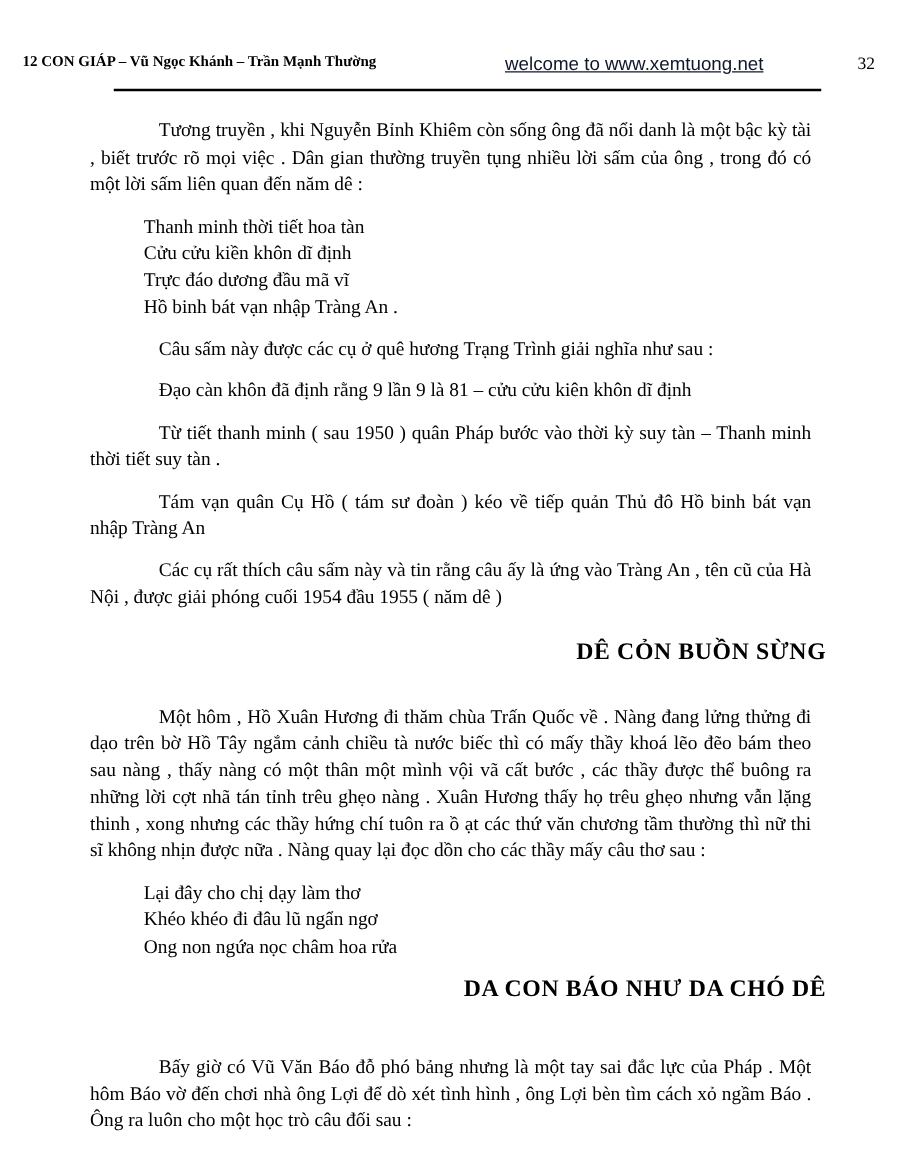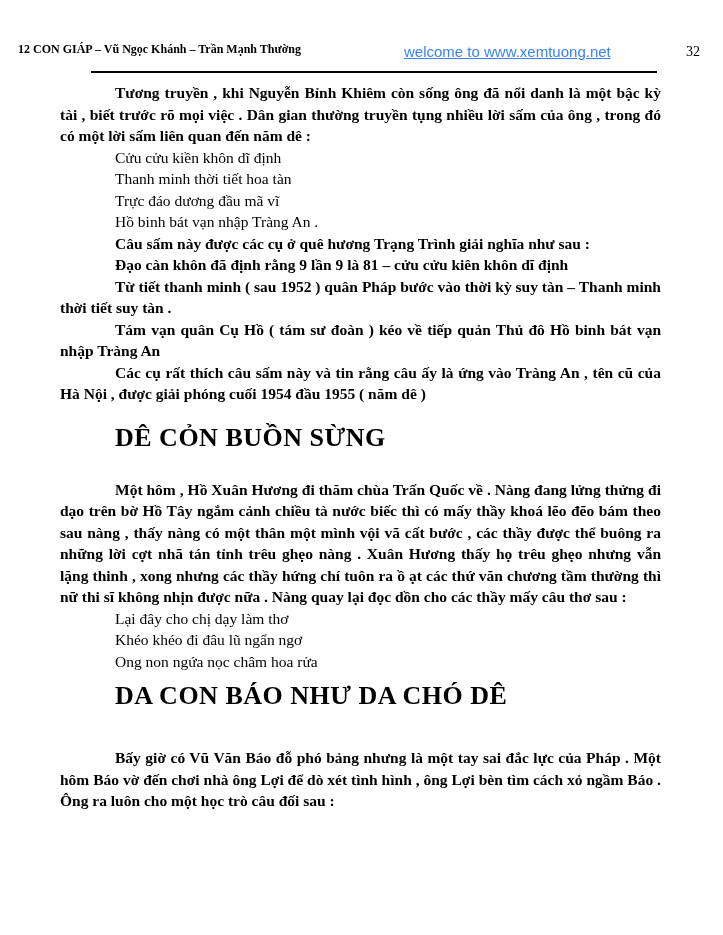--- a/index.html
+++ b/index.html
@@ -33,21 +33,21 @@
     white-space: nowrap;
     letter-spacing: 0px;
   }
   .header-link {
     position: absolute;
     left: 404px;
     top: 43px;
     font-family: "Liberation Sans", sans-serif;
     font-size: 15px;
     text-decoration: underline;
-    color: #3b82f6;
+    color: #0f172a;
     white-space: nowrap;
     cursor: pointer;
   }
   .header-pagenum {
     position: absolute;
     left: 686px;
     top: 44px;
     font-family: "Liberation Serif", serif;
     font-size: 14px;
   }
@@ -62,37 +62,37 @@
   
   .body-text {
     position: absolute;
     left: 60px;
     top: 82px;
     width: 601px;
     font-size: 15.5px;
     line-height: 21.5px;
   }
   .para {
-    margin: 0;
+    margin: 12px;
     text-align: justify;
     text-indent: 55px;
-    font-weight: bold;
   }
   .verse-line {
     margin: 0;
     padding-left: 55px;
     text-align: left;
   }
   .section-heading {
     margin: 0;
     padding-left: 55px;
     font-weight: bold;
-    font-size: 26px;
+    font-size: 19px;
     line-height: 30px;
     letter-spacing: 0.5px;
+    text-align: right;
   }
   .heading-1 { margin-top: 18px; margin-bottom: 26px; }
   .heading-2 { margin-top: 9px; margin-bottom: 36px; }
 </style>
 </head>
 <body>
 
 <div class="page">
 
   <div class="header">
@@ -100,29 +100,29 @@
     <a class="header-link">welcome to www.xemtuong.net</a>
     <div class="header-pagenum">32</div>
     <div class="header-rule"></div>
   </div>
 
   <div class="body-text">
 
     <p class="para">Tương truyền , khi Nguyễn Bỉnh Khiêm còn sống ông đã nổi danh là một bậc kỳ tài , biết trước rõ mọi việc . Dân gian thường truyền tụng nhiều lời sấm của ông , trong đó có một lời sấm liên quan đến năm dê :</p>
 
     <div>
+      <p class="verse-line">Thanh minh thời tiết hoa tàn</p>
       <p class="verse-line">Cửu cửu kiền khôn dĩ định</p>
-      <p class="verse-line">Thanh minh thời tiết hoa tàn</p>
       <p class="verse-line">Trực đáo dương đầu mã vĩ</p>
       <p class="verse-line">Hồ binh bát vạn nhập Tràng An .</p>
     </div>
 
     <p class="para">Câu sấm này được các cụ ở quê hương Trạng Trình giải nghĩa như sau :</p>
     <p class="para">Đạo càn khôn đã định rằng 9 lần 9 là 81 – cửu cửu kiên khôn dĩ định</p>
-    <p class="para">Từ tiết thanh minh ( sau 1952 ) quân Pháp bước vào thời kỳ suy tàn – Thanh minh thời tiết suy tàn .</p>
+    <p class="para">Từ tiết thanh minh ( sau 1950 ) quân Pháp bước vào thời kỳ suy tàn – Thanh minh thời tiết suy tàn .</p>
     <p class="para">Tám vạn quân Cụ Hồ ( tám sư đoàn ) kéo về tiếp quản Thủ đô Hồ binh bát vạn nhập Tràng An</p>
     <p class="para">Các cụ rất thích câu sấm này và tin rằng câu ấy là ứng vào Tràng An , tên cũ của Hà Nội , được giải phóng cuối 1954 đầu 1955 ( năm dê )</p>
 
     <h1 class="section-heading heading-1">DÊ CỎN BUỒN SỪNG</h1>
 
     <p class="para">Một hôm , Hồ Xuân Hương đi thăm chùa Trấn Quốc về . Nàng đang lửng thửng đi dạo trên bờ Hồ Tây ngắm cảnh chiều tà nước biếc thì có mấy thầy khoá lẽo đẽo bám theo sau nàng , thấy nàng có một thân một mình vội vã cất bước , các thầy được thể buông ra những lời cợt nhã tán tỉnh trêu ghẹo nàng . Xuân Hương thấy họ trêu ghẹo nhưng vẫn lặng thinh , xong nhưng các thầy hứng chí tuôn ra ồ ạt các thứ văn chương tầm thường thì nữ thi sĩ không nhịn được nữa . Nàng quay lại đọc dồn cho các thầy mấy câu thơ sau :</p>
 
     <div>
       <p class="verse-line">Lại đây cho chị dạy làm thơ</p>
       <p class="verse-line">Khéo khéo đi đâu lũ ngẩn ngơ</p>

